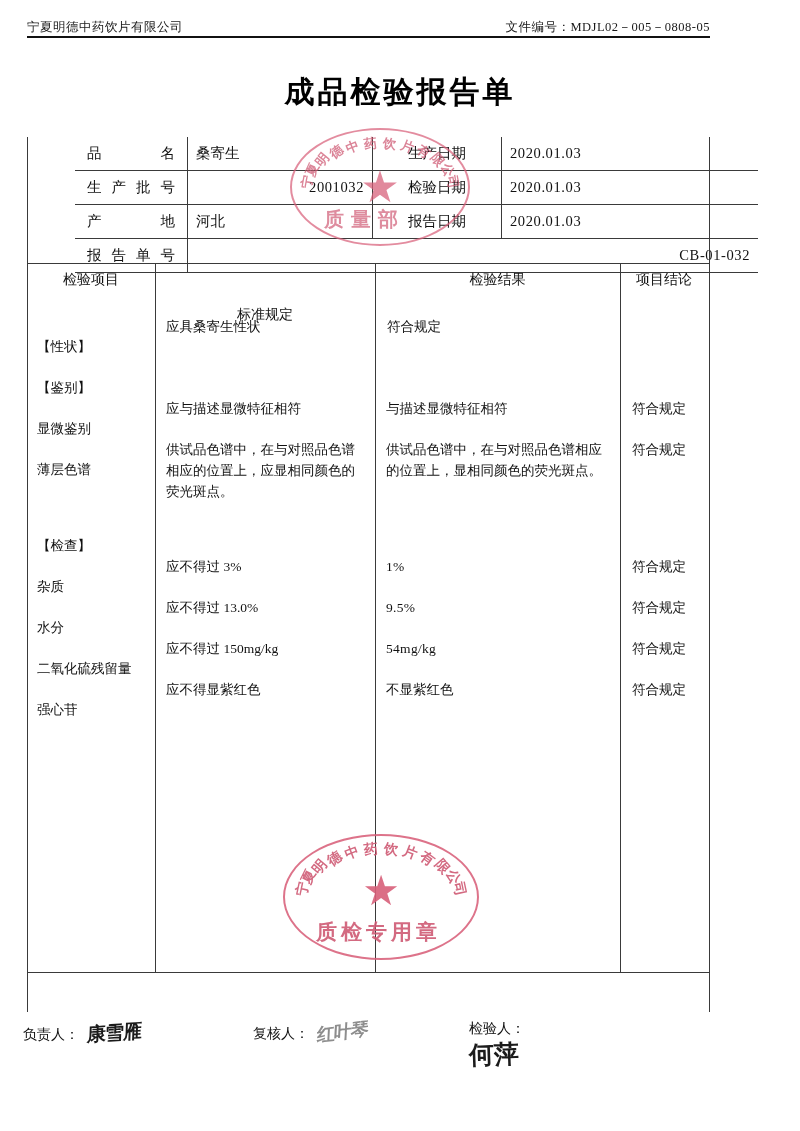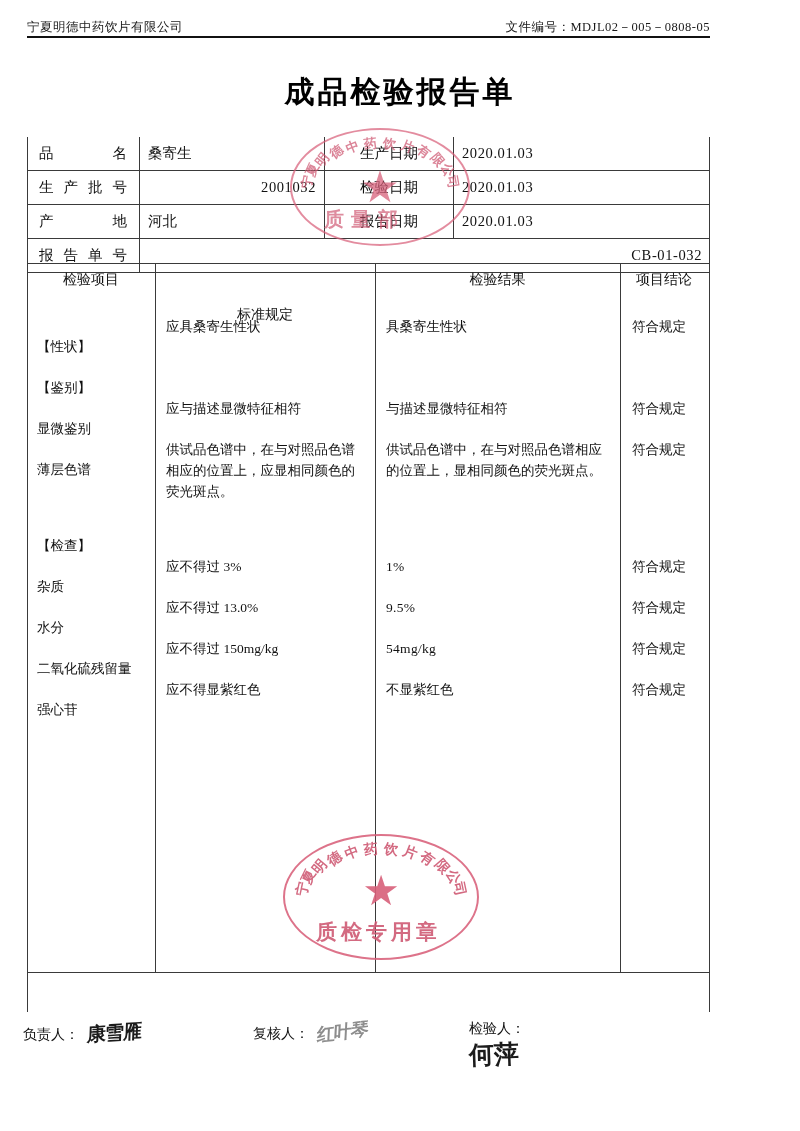--- a/index.html
+++ b/index.html
@@ -273,21 +273,21 @@
 <div class="page">
 
   <div class="doc-header">
     <div class="left-co">宁夏明德中药饮片有限公司</div>
     <div class="right-no">文件编号：MDJL02－005－0808-05</div>
   </div>
   <div class="header-rule"></div>
 
   <div class="doc-title">成品检验报告单</div>
 
-  <div style="position:absolute; left:27px; top:137px; width:683px;">
+  <div style="position:absolute; left:27px; top:137px; width:683px;padding-left:48px;">
     <table class="info">
       <tbody>
           <tr>
         <td class="lbl edge-l">品　　名</td>
         <td class="val">桑寄生</td>
         <td class="lbl2">生产日期</td>
         <td class="val2 edge-r num">2020.01.03</td>
       </tr>
       <tr>
         <td class="lbl edge-l">生产批号</td>
@@ -322,21 +322,20 @@
         <div class="col2"><span class="u">标准规定</span></div>
         <div class="col3"><span class="u">检验结果</span></div>
         <div class="col4"><span class="u">项目结论</span></div>
       </div>
 
       <div class="spacer-row"></div>
 
       <div class="data-row">
         <div class="c1">【性状】</div>
         <div class="c2">应具桑寄生性状</div>
-        <div class="c3">具桑寄生性状</div>
         <div class="c4">符合规定</div>
       </div>
 
       <div class="data-row">
         <div class="c1">【鉴别】</div>
         <div class="c2"></div>
         <div class="c3"></div>
         <div class="c4"></div>
       </div>
 

